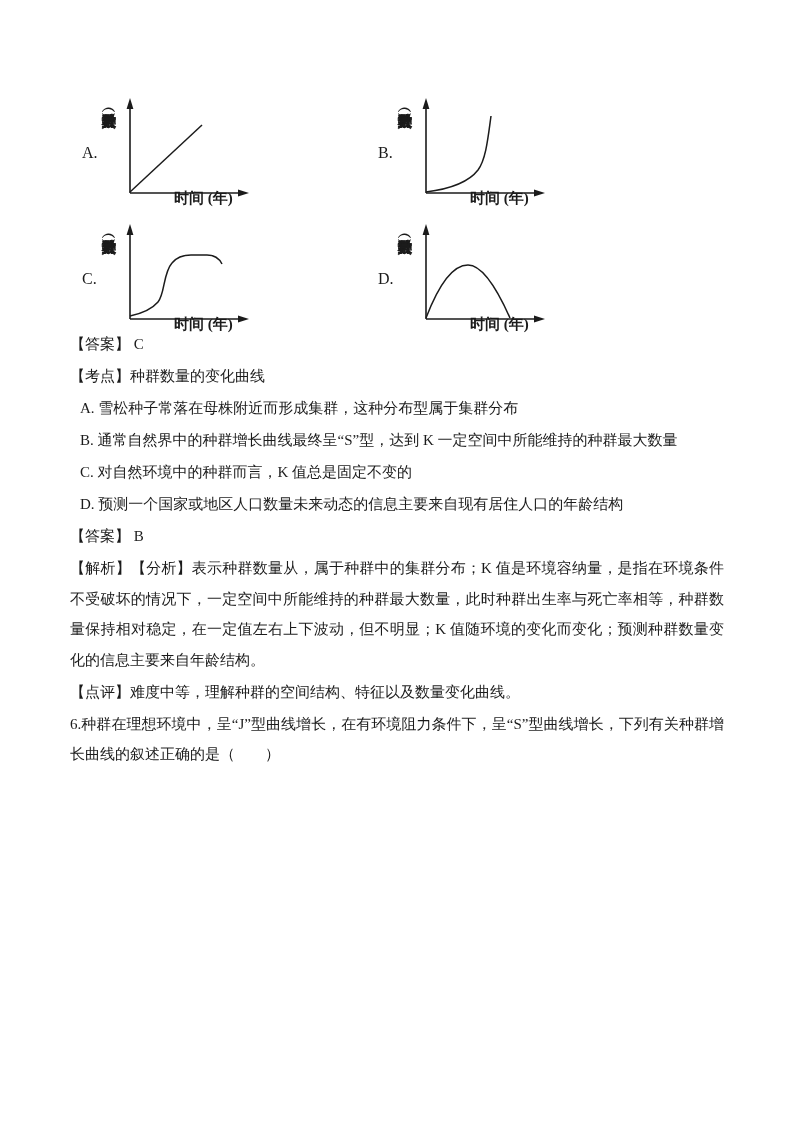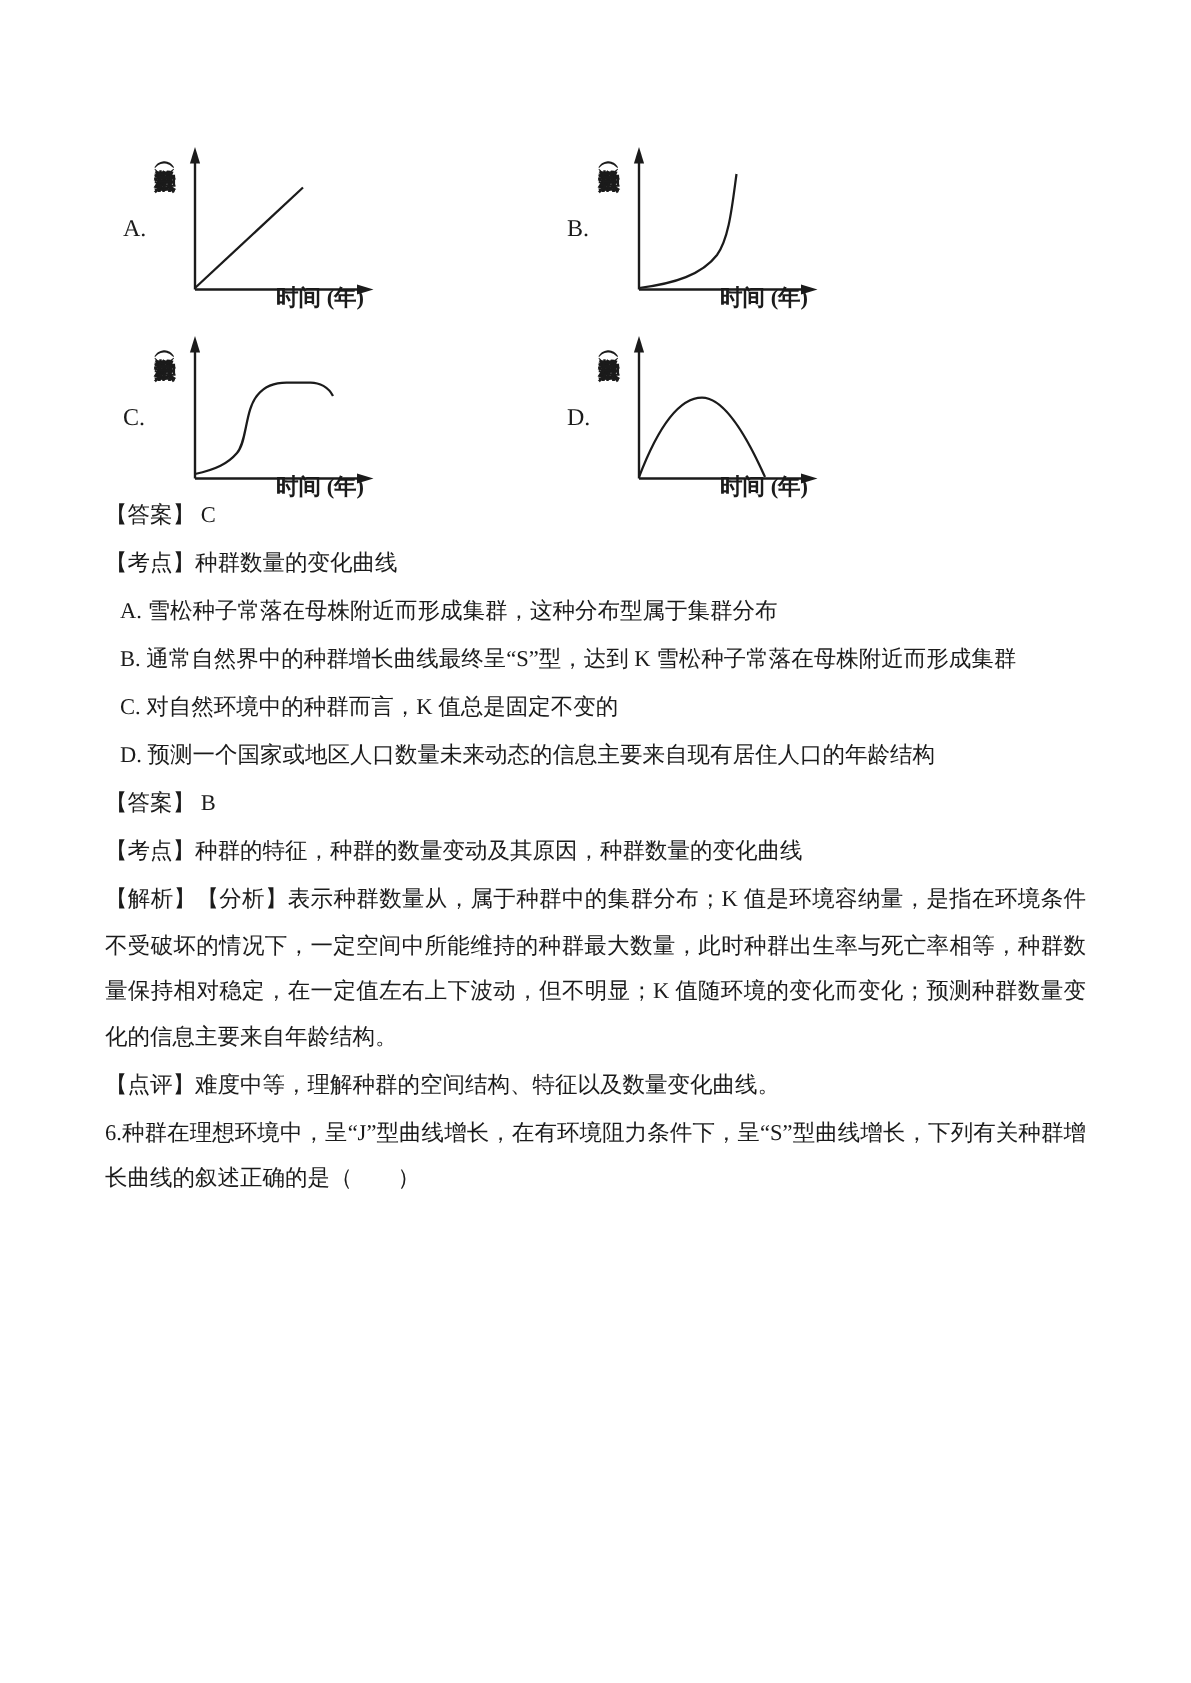--- a/index.html
+++ b/index.html
@@ -19,21 +19,21 @@
     font-size:16px;color:#1b1b1b;
   }
   .fig .ylabel{
     position:absolute;left:24px;top:5px;
     writing-mode:vertical-rl;
     font-weight:bold;font-size:14.5px;line-height:17px;
     letter-spacing:.5px;height:108px;
   }
   .fig svg{position:absolute;left:44px;top:0;}
   .fig .xlabel{
-    position:absolute;left:108px;top:93px;
+    position:absolute;left:98px;top:93px;
     font-weight:bold;font-size:15px;white-space:nowrap;
   }
   .axis{stroke:#1b1b1b;stroke-width:1.6;fill:none;}
   .arrow{fill:#1b1b1b;stroke:none;}
   .curve{stroke:#1b1b1b;stroke-width:1.5;fill:none;}
   
   .body-text{
     position:absolute;left:0;right:0;top:329px;
     padding:0 70px;
     font-size:15px;line-height:30.5px;
@@ -97,24 +97,23 @@
       <path class="curve" d="M 10 96 C 23 62 37 43 52 43 C 67 43 82 69 94 96"></path>
     </svg>
     <div class="xlabel">时间 (年)</div>
   </div>
 
   <div class="body-text">
     <p>【答案】 C</p>
     <p>【考点】种群数量的变化曲线</p>
 
     <p class="opt">A. 雪松种子常落在母株附近而形成集群，这种分布型属于集群分布</p>
-    <p class="opt">B. 通常自然界中的种群增长曲线最终呈“S”型，达到 K 雪松种子常落在母株附近而形成集群</p>
+    <p class="opt">B. 通常自然界中的种群增长曲线最终呈“S”型，达到 K 一定空间中所能维持的种群最大数量</p>
     <p class="opt">C. 对自然环境中的种群而言，K 值总是固定不变的</p>
     <p class="opt">D. 预测一个国家或地区人口数量未来动态的信息主要来自现有居住人口的年龄结构</p>
     <p>【答案】 B</p>
-    <p>【考点】种群的特征，种群的数量变动及其原因，种群数量的变化曲线</p>
     <p>【解析】【分析】表示种群数量从，属于种群中的集群分布；K 值是环境容纳量，是指在环境条件不受破坏的情况下，一定空间中所能维持的种群最大数量，此时种群出生率与死亡率相等，种群数量保持相对稳定，在一定值左右上下波动，但不明显；K 值随环境的变化而变化；预测种群数量变化的信息主要来自年龄结构。</p>
     <p>【点评】难度中等，理解种群的空间结构、特征以及数量变化曲线。</p>
 
     <p>6.种群在理想环境中，呈“J”型曲线增长，在有环境阻力条件下，呈“S”型曲线增长，下列有关种群增长曲线的叙述正确的是（　　）</p>
   </div>
 
 </div>
 
 </body></html>

